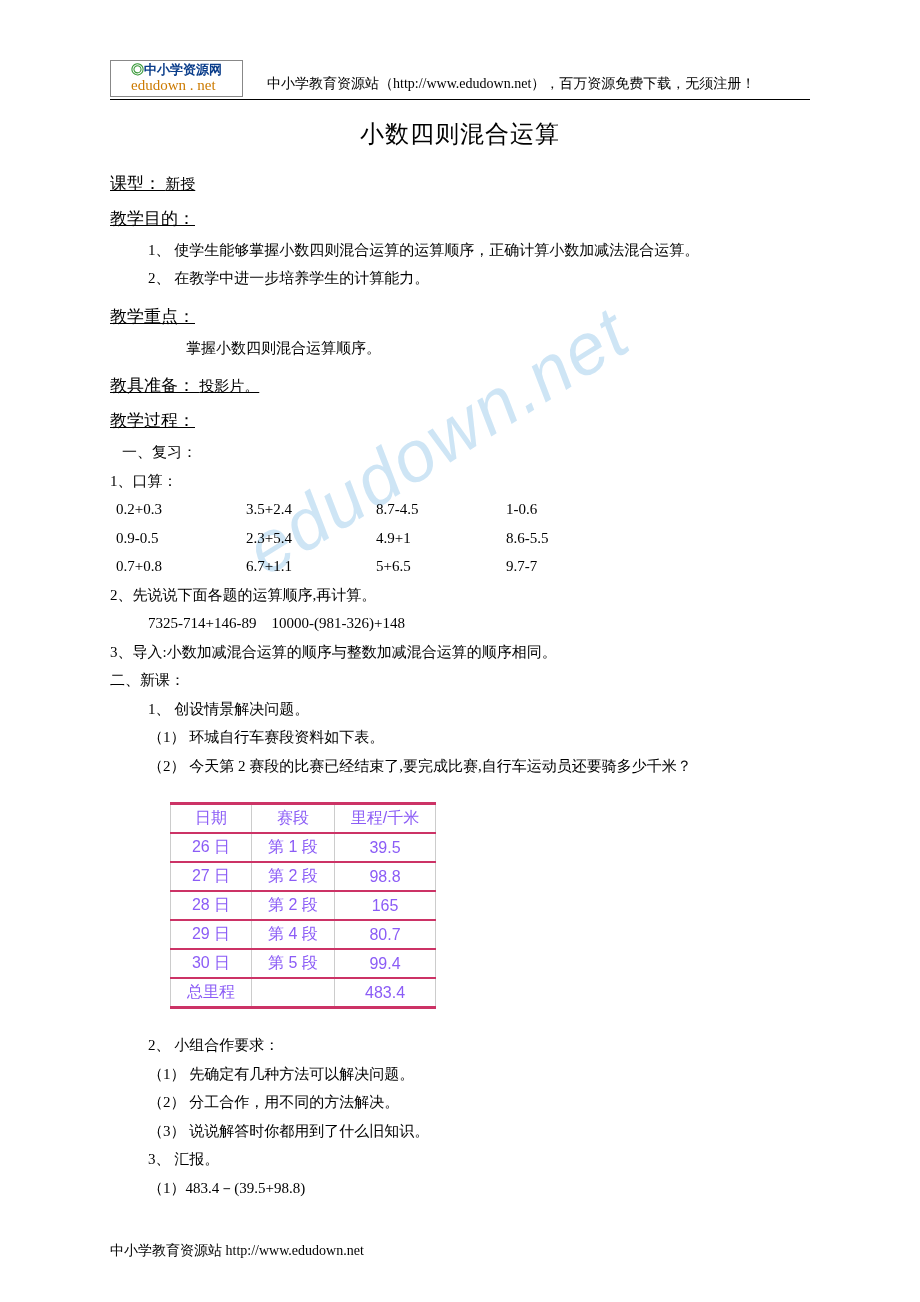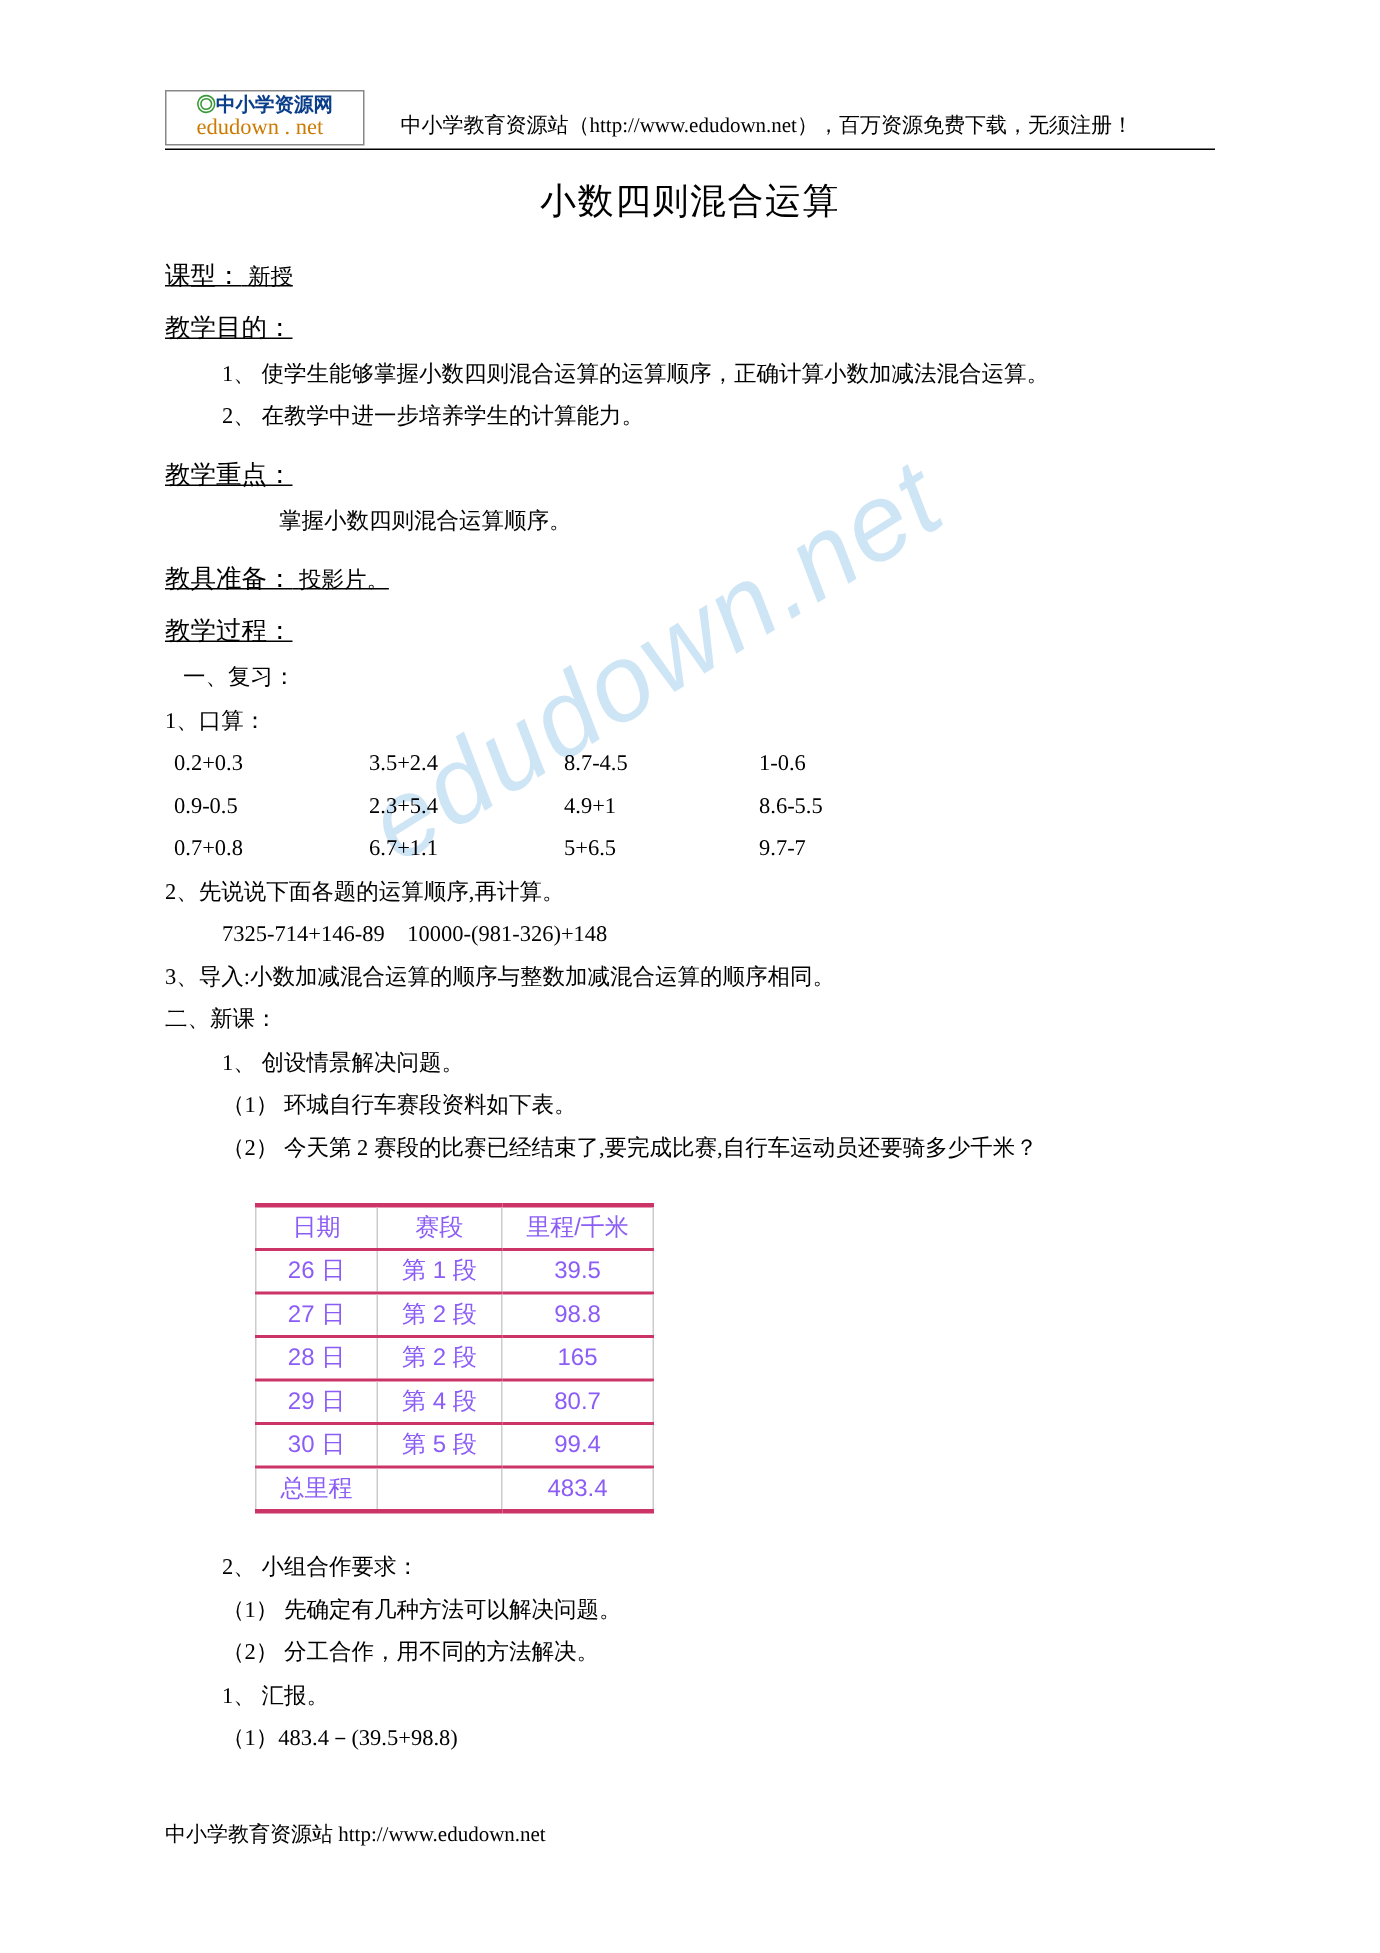--- a/index.html
+++ b/index.html
@@ -227,18 +227,19 @@
         <td>总里程</td>
         <td></td>
         <td>483.4</td>
       </tr>
     </tbody>
       </table>
 
     <div class="body-text indent1">2、 小组合作要求：</div>
     <div class="body-text indent1">（1）  先确定有几种方法可以解决问题。</div>
     <div class="body-text indent1">（2）  分工合作，用不同的方法解决。</div>
-    <div class="body-text indent1">1、 汇报。</div>
+    <div class="body-text indent1">（3）  说说解答时你都用到了什么旧知识。</div>
+    <div class="body-text indent1">3、 汇报。</div>
     <div class="body-text indent1">（1）483.4－(39.5+98.8)</div>
 
     <div class="footer">中小学教育资源站  http://www.edudown.net</div>
   </div>
 </div>
 
 </body></html>

